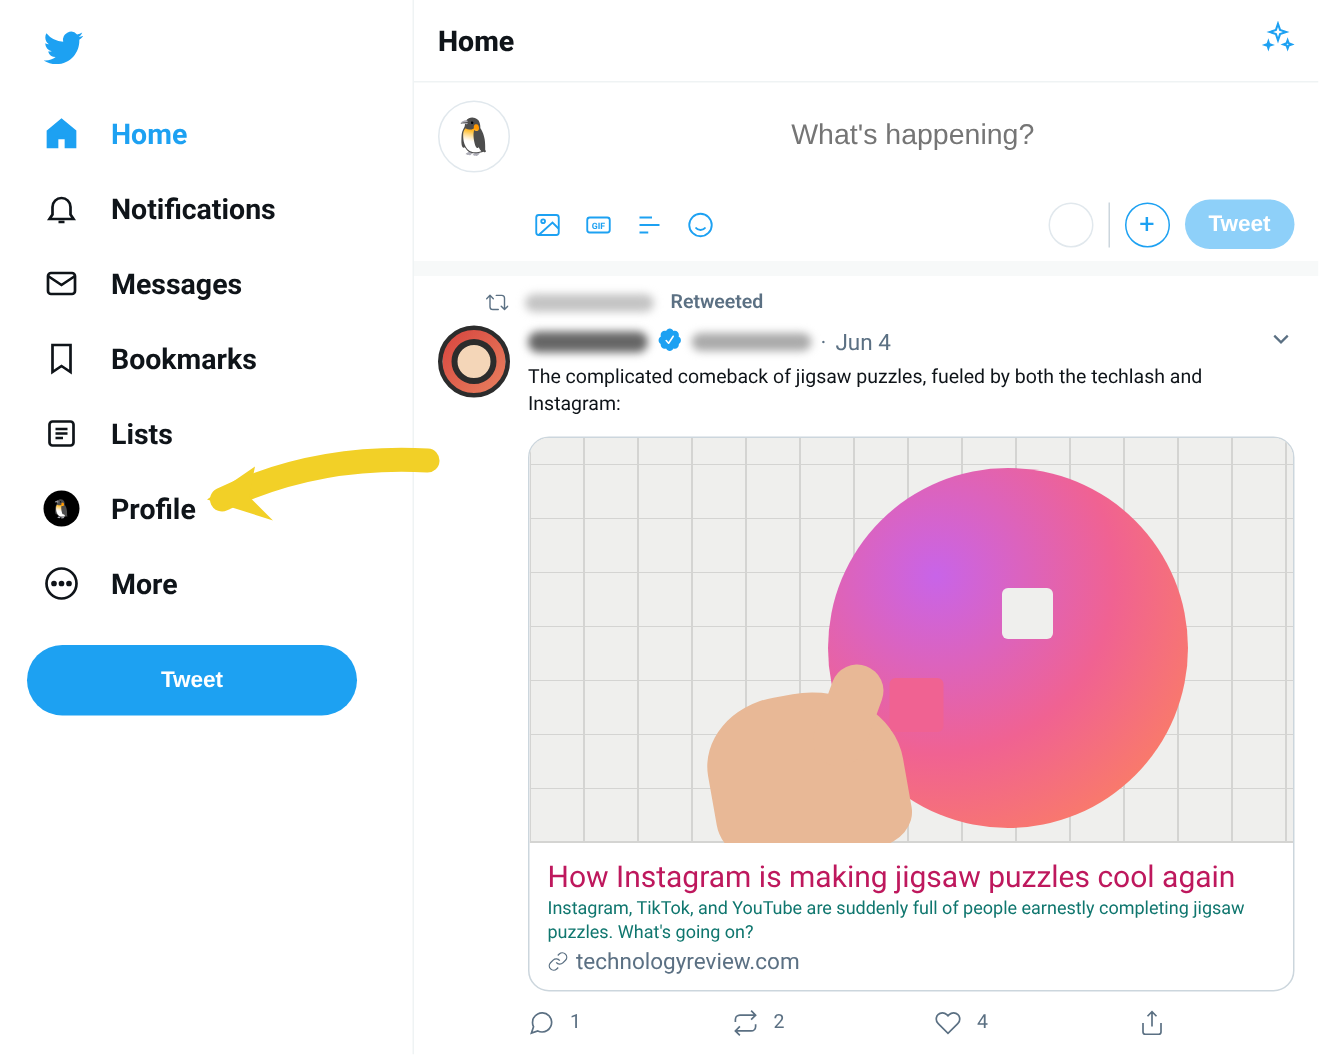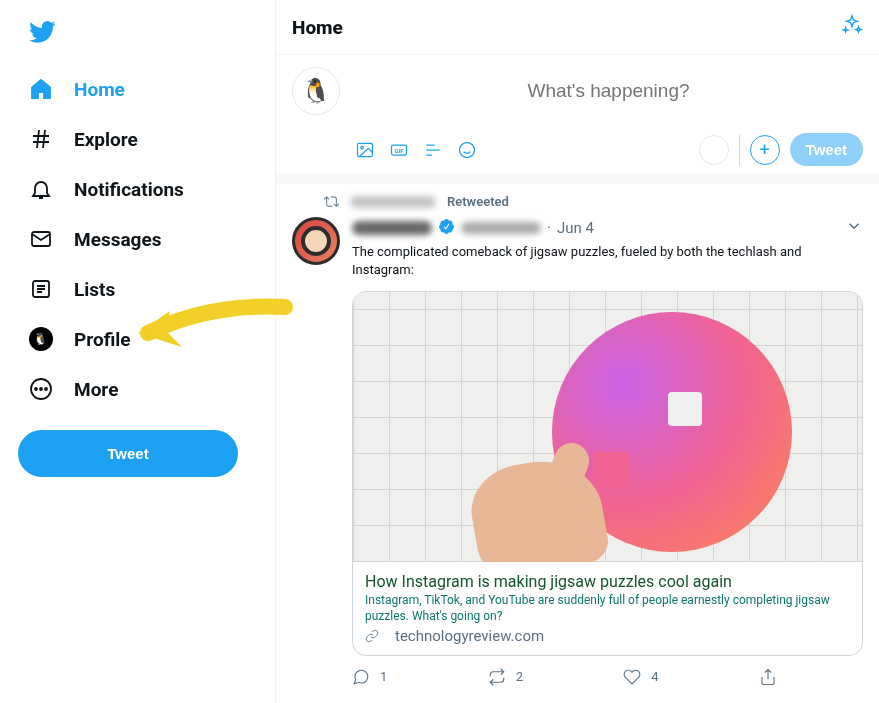--- a/index.html
+++ b/index.html
@@ -59,23 +59,23 @@
       repeating-linear-gradient(90deg, #d4d4d2 0 1px, transparent 1px 36px);
       background-color: #efefed;
     }
     .grad-circle { position: absolute; width: 240px; height: 240px; border-radius: 50%; background: radial-gradient(circle at 30% 30%, #c864e8, #f06292 50%, #ff8a50); right: 70px; top: 20px; }
     .missing-piece { position: absolute; width: 34px; height: 34px; background: #efefed; right: 160px; top: 100px; border-radius: 4px; }
     .hand { position: absolute; width: 180px; height: 160px; left: 100px; bottom: -20px; }
     .hand-palm { position: absolute; width: 130px; height: 110px; background: #e8b896; border-radius: 40% 50% 20% 30%; bottom: 10px; left: 20px; transform: rotate(-10deg); }
     .hand-thumb { position: absolute; width: 35px; height: 70px; background: #e8b896; border-radius: 18px; top: 20px; left: 95px; transform: rotate(20deg); }
     .held-piece { position: absolute; width: 36px; height: 36px; background: #f06292; border-radius: 4px; top: 30px; left: 140px; }
     .card-body { padding: 10px 12px; }
-    .card-title { font-size: 16px; color: #14532d; margin-bottom: 2px; }
+    .card-title { font-size: 20px; color: #be185d; margin-bottom: 2px; }
     .card-desc { font-size: 12px; color: #0f766e; line-height: 1.3; }
-    .card-domain { font-size: 15px; color: #5b7083; margin-top: 2px; display: flex; align-items: center; gap: 16px; }
+    .card-domain { font-size: 15px; color: #5b7083; margin-top: 2px; display: flex; align-items: center; gap: 5px; }
     .card-domain svg { width: 14px; height: 14px; fill: none; stroke: #5b7083; stroke-width: 1.5; }
     
     .tweet-actions { display: flex; justify-content: space-between; max-width: 425px; margin-top: 12px; color: #5b7083; font-size: 13px; }
     .ta-item { display: flex; align-items: center; gap: 10px; cursor: pointer; }
     .ta-item svg { width: 18px; height: 18px; fill: none; stroke: #5b7083; stroke-width: 1.5; }
     
     .arrow-annotation { position: absolute; left: 130px; top: 295px; width: 170px; height: 80px; pointer-events: none; z-index: 10; }
     .arrow-annotation svg { width: 100%; height: 100%; }
   </style>
 </head>
@@ -92,41 +92,41 @@
     <span class="icon-wrap">
         <svg viewBox="0 0 24 24">
           <path d="M3 10.5L12 3l9 7.5V21h-6v-6H9v6H3z"></path>
         </svg>
       </span>
     <span>Home</span>
   </div>
   <div class="nav-item">
     <span class="icon-wrap">
         <svg viewBox="0 0 24 24">
-          <path d="M4 9h16M4 15h16M10 3L8 21M16 3l-2 18"></path>
-        </svg>
-      </span>
-    <span>Explore</span>
-  </div>
-  <div class="nav-item">
-    <span class="icon-wrap">
-        <svg viewBox="0 0 24 24">
           <path d="M18 16v-5a6 6 0 10-12 0v5l-2 3h16zM10 21h4"></path>
         </svg>
       </span>
     <span>Notifications</span>
   </div>
   <div class="nav-item">
     <span class="icon-wrap">
         <svg viewBox="0 0 24 24">
           <rect x="3" y="5" width="18" height="14" rx="2"></rect>
           <path d="M3 7l9 6 9-6"></path>
         </svg>
       </span>
     <span>Messages</span>
+  </div>
+  <div class="nav-item">
+    <span class="icon-wrap">
+        <svg viewBox="0 0 24 24">
+          <path d="M6 3h12v18l-6-4-6 4z"></path>
+        </svg>
+      </span>
+    <span>Bookmarks</span>
   </div>
   <div class="nav-item">
     <span class="icon-wrap">
         <svg viewBox="0 0 24 24">
           <rect x="4" y="4" width="16" height="16" rx="2"></rect>
           <path d="M8 9h8M8 12h8M8 15h5"></path>
         </svg>
       </span>
     <span>Lists</span>
   </div>

